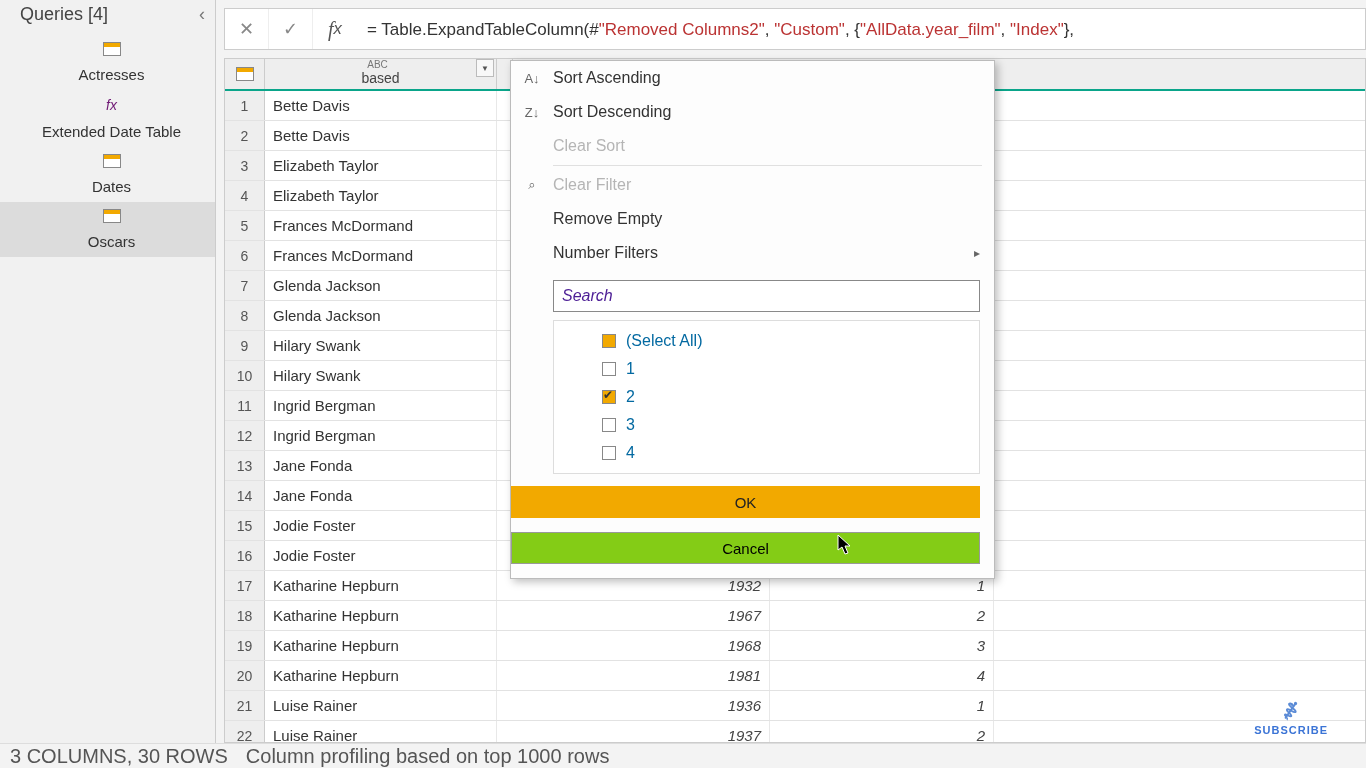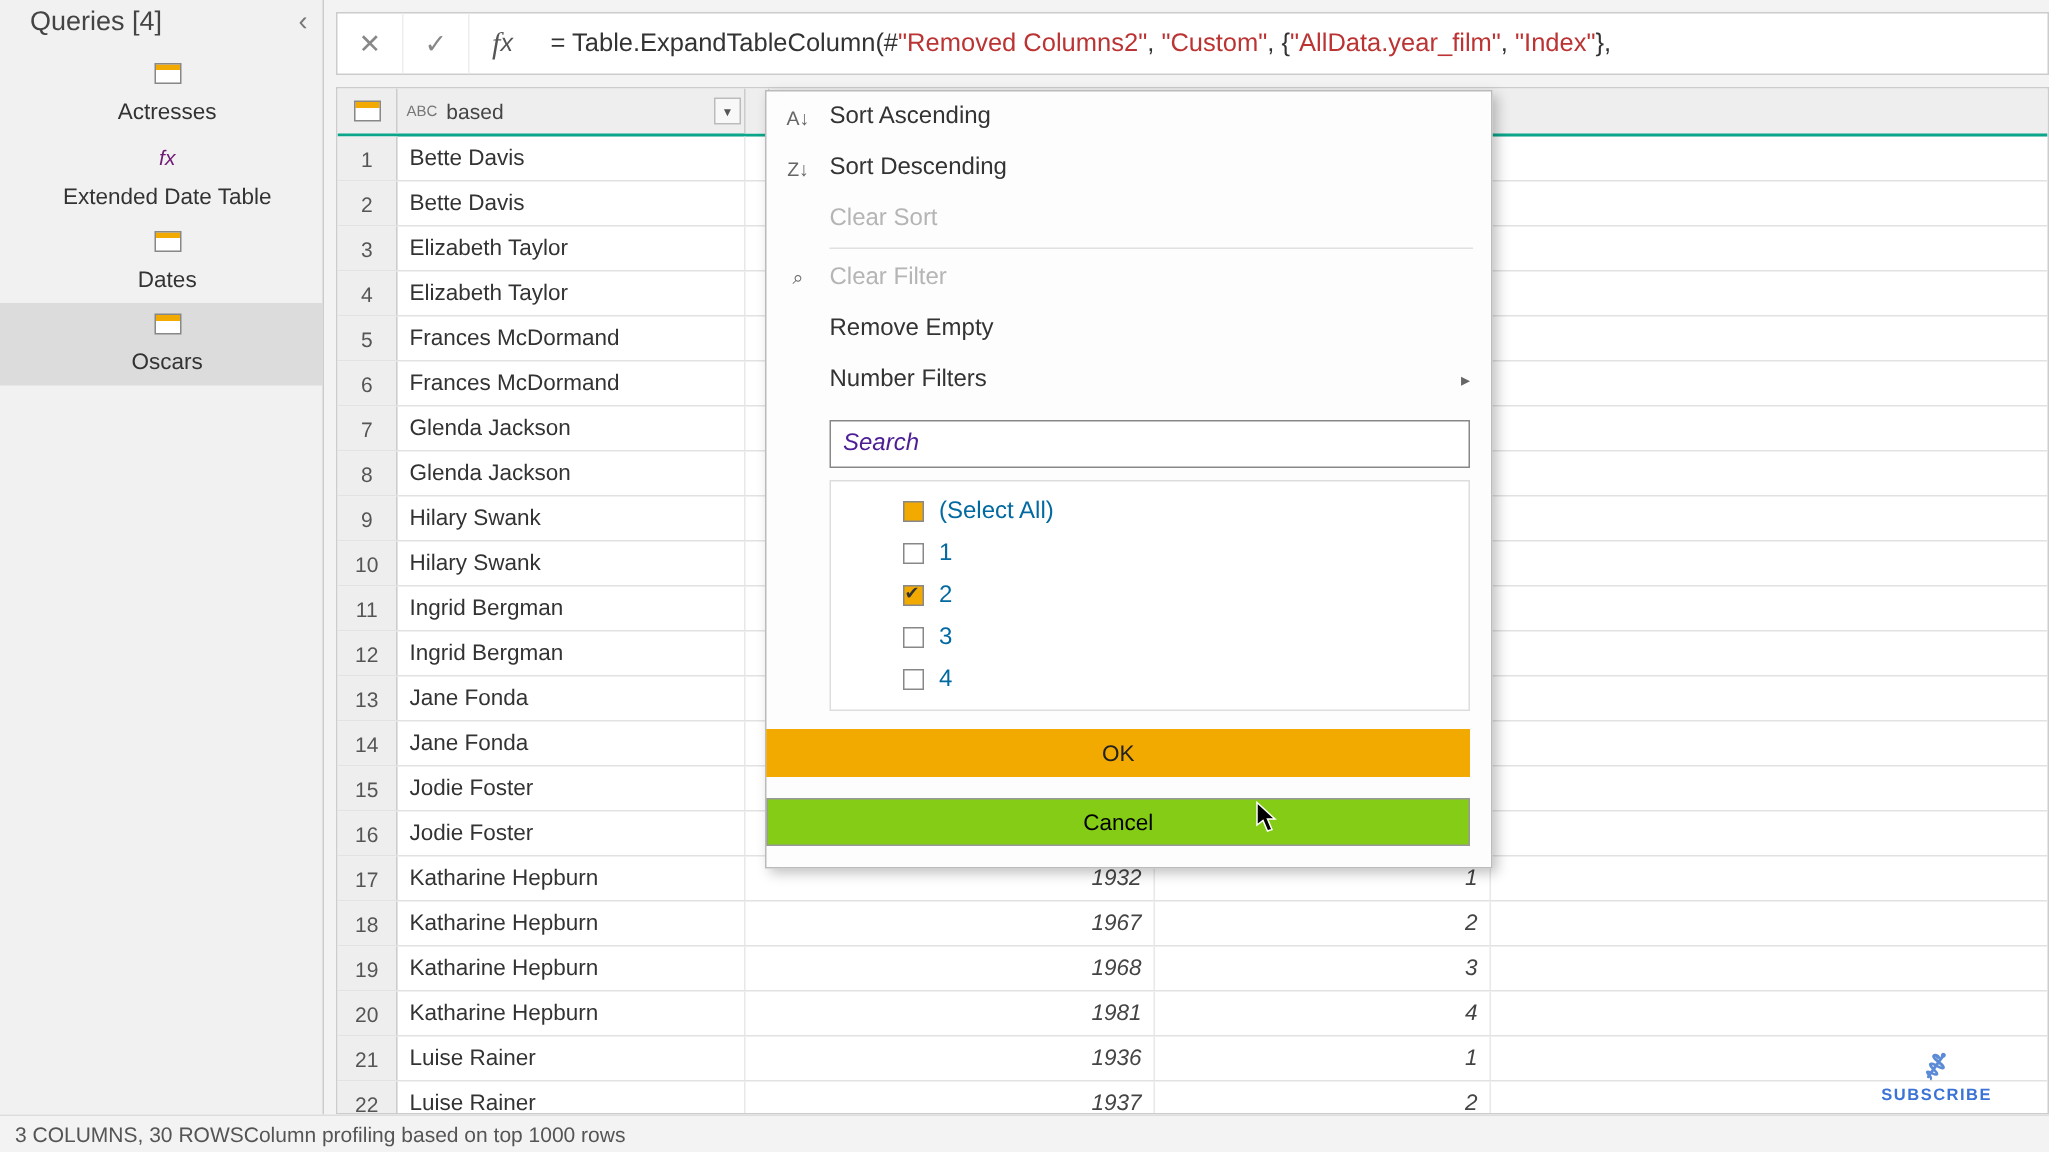--- a/index.html
+++ b/index.html
@@ -34,21 +34,21 @@
   .formula-fx { width:44px; font-style:italic; font-family:"Times New Roman",serif; font-size:20px; color:#555; display:flex;align-items:center;justify-content:center;}
   .formula-text { flex:1; padding: 0 10px; font-family: Consolas, monospace; font-size:17px; color:#333; white-space:nowrap; overflow:hidden;}
   .formula-text .str { color:#b33; }
 
   .grid-area {
     position: absolute; left: 224px; top: 58px; width: 1142px; height: 685px;
     background:#fff; border:1px solid #ccc; overflow:hidden;
   }
   .col-headers { display:flex; height:32px; border-bottom:2px solid #0aa58a; background:#eee;}
   .corner { width:40px; border-right:1px solid #ccc; display:flex;align-items:center;justify-content:center;}
-  .col-h { display:flex; align-items:center; padding:0 6px; border-right:1px solid #ccc; font-size:14px; color:#444; position:relative;}
+  .col-h { display:flex; align-items:center; padding:0 6px; border-right:1px solid #ccc; font-size:14px; color:#444; position:relative;flex-direction:column;}
   .col-h.name { width:232px; }
   .col-h .type { font-size:10px; color:#777; margin-right:6px;}
   .col-h .dd { position:absolute; right:2px; width:18px; height:18px; border:1px solid #bbb; background:#f8f8f8; display:flex;align-items:center;justify-content:center;font-size:8px;color:#555;}
   .rows { }
   .row { display:flex; height:30px; border-bottom:1px solid #e2e2e2;}
   .row-num { width:40px; border-right:1px solid #ccc; background:#eee; display:flex;align-items:center;justify-content:center;font-size:14px;color:#555;}
   .cell { padding:0 8px; display:flex; align-items:center; font-size:15px; color:#333; border-right:1px solid #e8e8e8;}
   .cell.name { width:232px;}
   .cell.year { width:273px; justify-content:flex-end; font-style:italic; color:#444;}
   .cell.idx { width:224px; justify-content:flex-end; font-style:italic; color:#444;}
@@ -77,22 +77,22 @@
   .chk { width:14px; height:14px; border:1px solid #888; display:inline-block; position:relative; background:#fff;}
   .chk.partial { background:#f2a900; }
   .chk.checked { background:#f2a900; }
   .chk.checked::after { content:"✔"; position:absolute; left:0; top:-3px; font-size:12px; color:#333;}
   .popup-buttons { display:flex; justify-content:flex-end; gap:14px; padding-right:14px;flex-direction:column;}
   .btn { height:32px; padding:0 22px; border:1px solid #999; background:#84cc16; font-size:15px; cursor:pointer;}
   .btn.primary { background:#f2a900; border-color:#f2a900; color:#222;}
 
   .status-bar {
     position:absolute; left:0; bottom:0; width:100%; height:25px;
-    background:#f3f3f3; border-top:1px solid #ddd; font-size:14px; color:#555;
-    display:flex; align-items:center; padding-left:10px; 
+    background:#f3f3f3; border-top:1px solid #ddd; font-size:20px; color:#555;
+    display:flex; align-items:center; padding-left:10px; gap:18px;
   }
 
   .cursor-arrow {
     position:absolute; left:837px; top:534px; z-index:100;
     width:16px; height:22px; pointer-events:none;
   }
   .subscribe-badge {
     position:absolute; right:38px; bottom:32px; text-align:center; color:#3b74d6; font-size:11px; letter-spacing:1px; font-weight:600;
   }
   .dna { font-size:26px; line-height:1; transform:rotate(35deg); display:block; color:#5b8bd6;}

